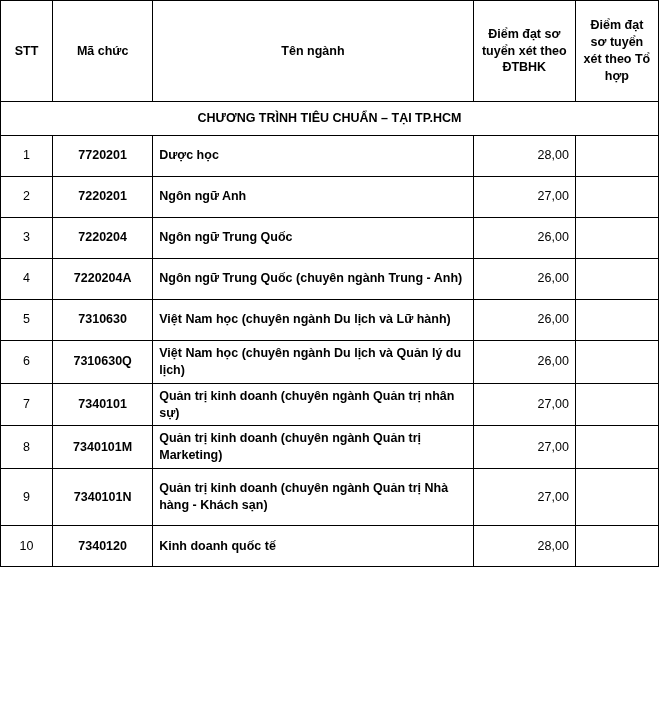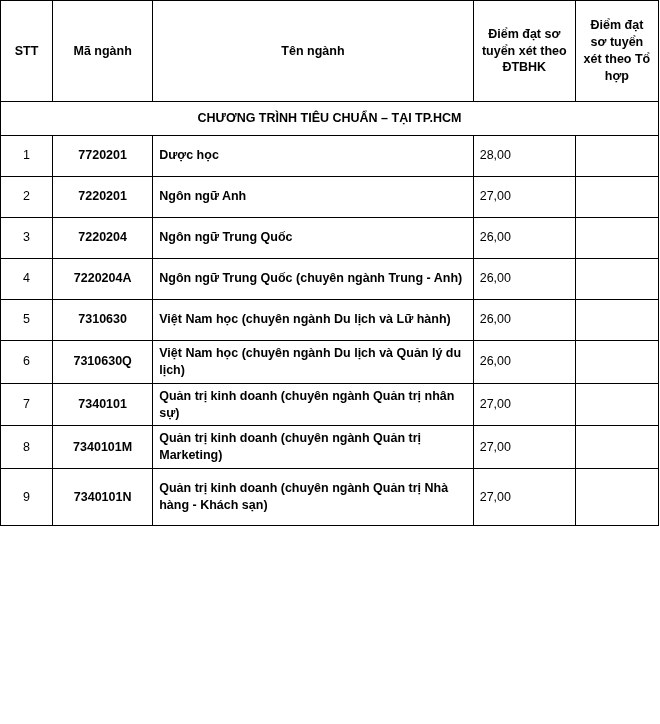--- a/index.html
+++ b/index.html
@@ -45,21 +45,21 @@
   td.code {
     text-align: center;
     font-weight: bold;
   }
   td.name {
     text-align: left;
     padding-left: 10px;
     font-weight: bold;
   }
   td.score {
-    text-align: left;
+    text-align: right;
   }
   tr.section-row td {
     text-align: center;
     font-weight: bold;
     font-size: 12.5px;
     padding: 8px 12px;
   }
   tr.data-row td {
     height: 32px;
   }
@@ -74,21 +74,21 @@
   <colgroup>
     <col class="c-stt">
     <col class="c-code">
     <col class="c-name">
     <col class="c-dtbhk">
     <col class="c-tohop">
   </colgroup>
   <thead>
     <tr>
       <th>STT</th>
-      <th>Mã ngành</th>
+      <th>Mã chức</th>
       <th>Tên ngành</th>
       <th>Điểm đạt sơ tuyển xét theo ĐTBHK</th>
       <th>Điểm đạt sơ tuyển xét theo Tổ hợp</th>
     </tr>
   </thead>
   <tbody id="table-body">
     <tr class="section-row">
       <td colspan="5">CHƯƠNG TRÌNH TIÊU CHUẨN – TẠI TP.HCM</td>
     </tr>
   <tr class="data-row">
@@ -147,14 +147,21 @@
         <td class="score">27,00</td>
         <td class="score"></td>
       </tr>
       <tr class="data-row tall">
         <td class="stt">9</td>
         <td class="code">7340101N</td>
         <td class="name">Quản trị kinh doanh (chuyên ngành Quản trị Nhà hàng - Khách sạn)</td>
         <td class="score">27,00</td>
         <td class="score"></td>
       </tr>
+      <tr class="data-row">
+        <td class="stt">10</td>
+        <td class="code">7340120</td>
+        <td class="name">Kinh doanh quốc tế</td>
+        <td class="score">28,00</td>
+        <td class="score"></td>
+      </tr>
     </tbody>
 </table>
 
 </body></html>

